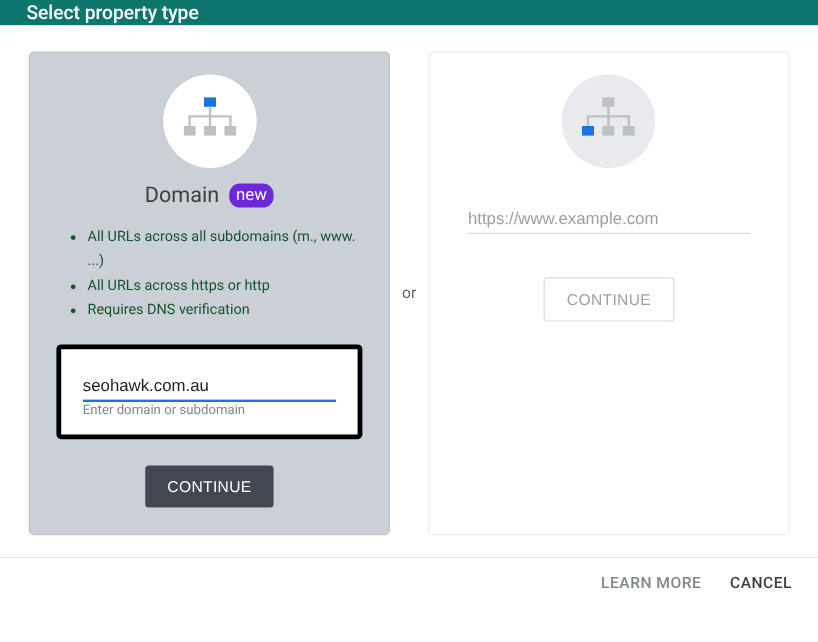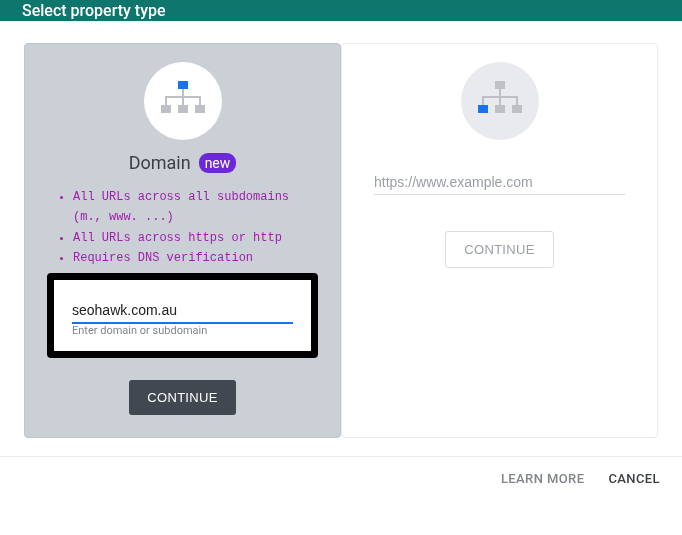--- a/index.html
+++ b/index.html
@@ -74,29 +74,28 @@
     font-size: 14px;
     padding: 2px 6px;
     border-radius: 9px;
     font-weight: 400;
   }
   .feature-list {
     width: 100%;
     list-style: disc;
     padding-left: 26px;
     font-size: 12px;
-    color: #a21caf;
+    color: #14532d;
     line-height: 1.7;
-    margin-bottom: 4px;
-    font-family: Liberation Mono, monospace;
+    margin-bottom: 18px;
   }
   .input-box {
     width: 100%;
     background: #fff;
-    border: 7px solid #000000;
+    border: 4px solid #000000;
     border-radius: 4px;
     padding: 18px 18px 14px 18px;
     margin-bottom: 22px;
   }
   .card-right .input-box { border: none; padding-left: 10px; padding-right: 10px; }
   .text-input {
     width: 100%;
     border: none;
     border-bottom: 2px solid #1a73e8;
     outline: none;
@@ -175,20 +174,23 @@
       <li>All URLs across https or http</li>
       <li>Requires DNS verification</li>
     </ul>
     <div class="input-box">
       <input type="text" class="text-input" value="seohawk.com.au" style="">
       <div class="helper">Enter domain or subdomain</div>
     </div>
     <button class="btn btn-primary">CONTINUE</button>
   </div>
 
+  <div class="sep">
+    <span>or</span>
+  </div>
 
   <div class="card card-right">
     <div class="icon-circle">
       <span>
         <svg width="44" height="36" viewBox="0 0 44 36">
           <rect x="17" y="0" width="10" height="8" fill="#bdc1c6"></rect>
           <rect x="0" y="24" width="10" height="8" fill="#1a73e8"></rect>
           <rect x="17" y="24" width="10" height="8" fill="#bdc1c6"></rect>
           <rect x="34" y="24" width="10" height="8" fill="#bdc1c6"></rect>
           <path d="M22 8 V16 M5 24 V16 H39 V24 M22 16 V24" stroke="#bdc1c6" stroke-width="2" fill="none"></path>

